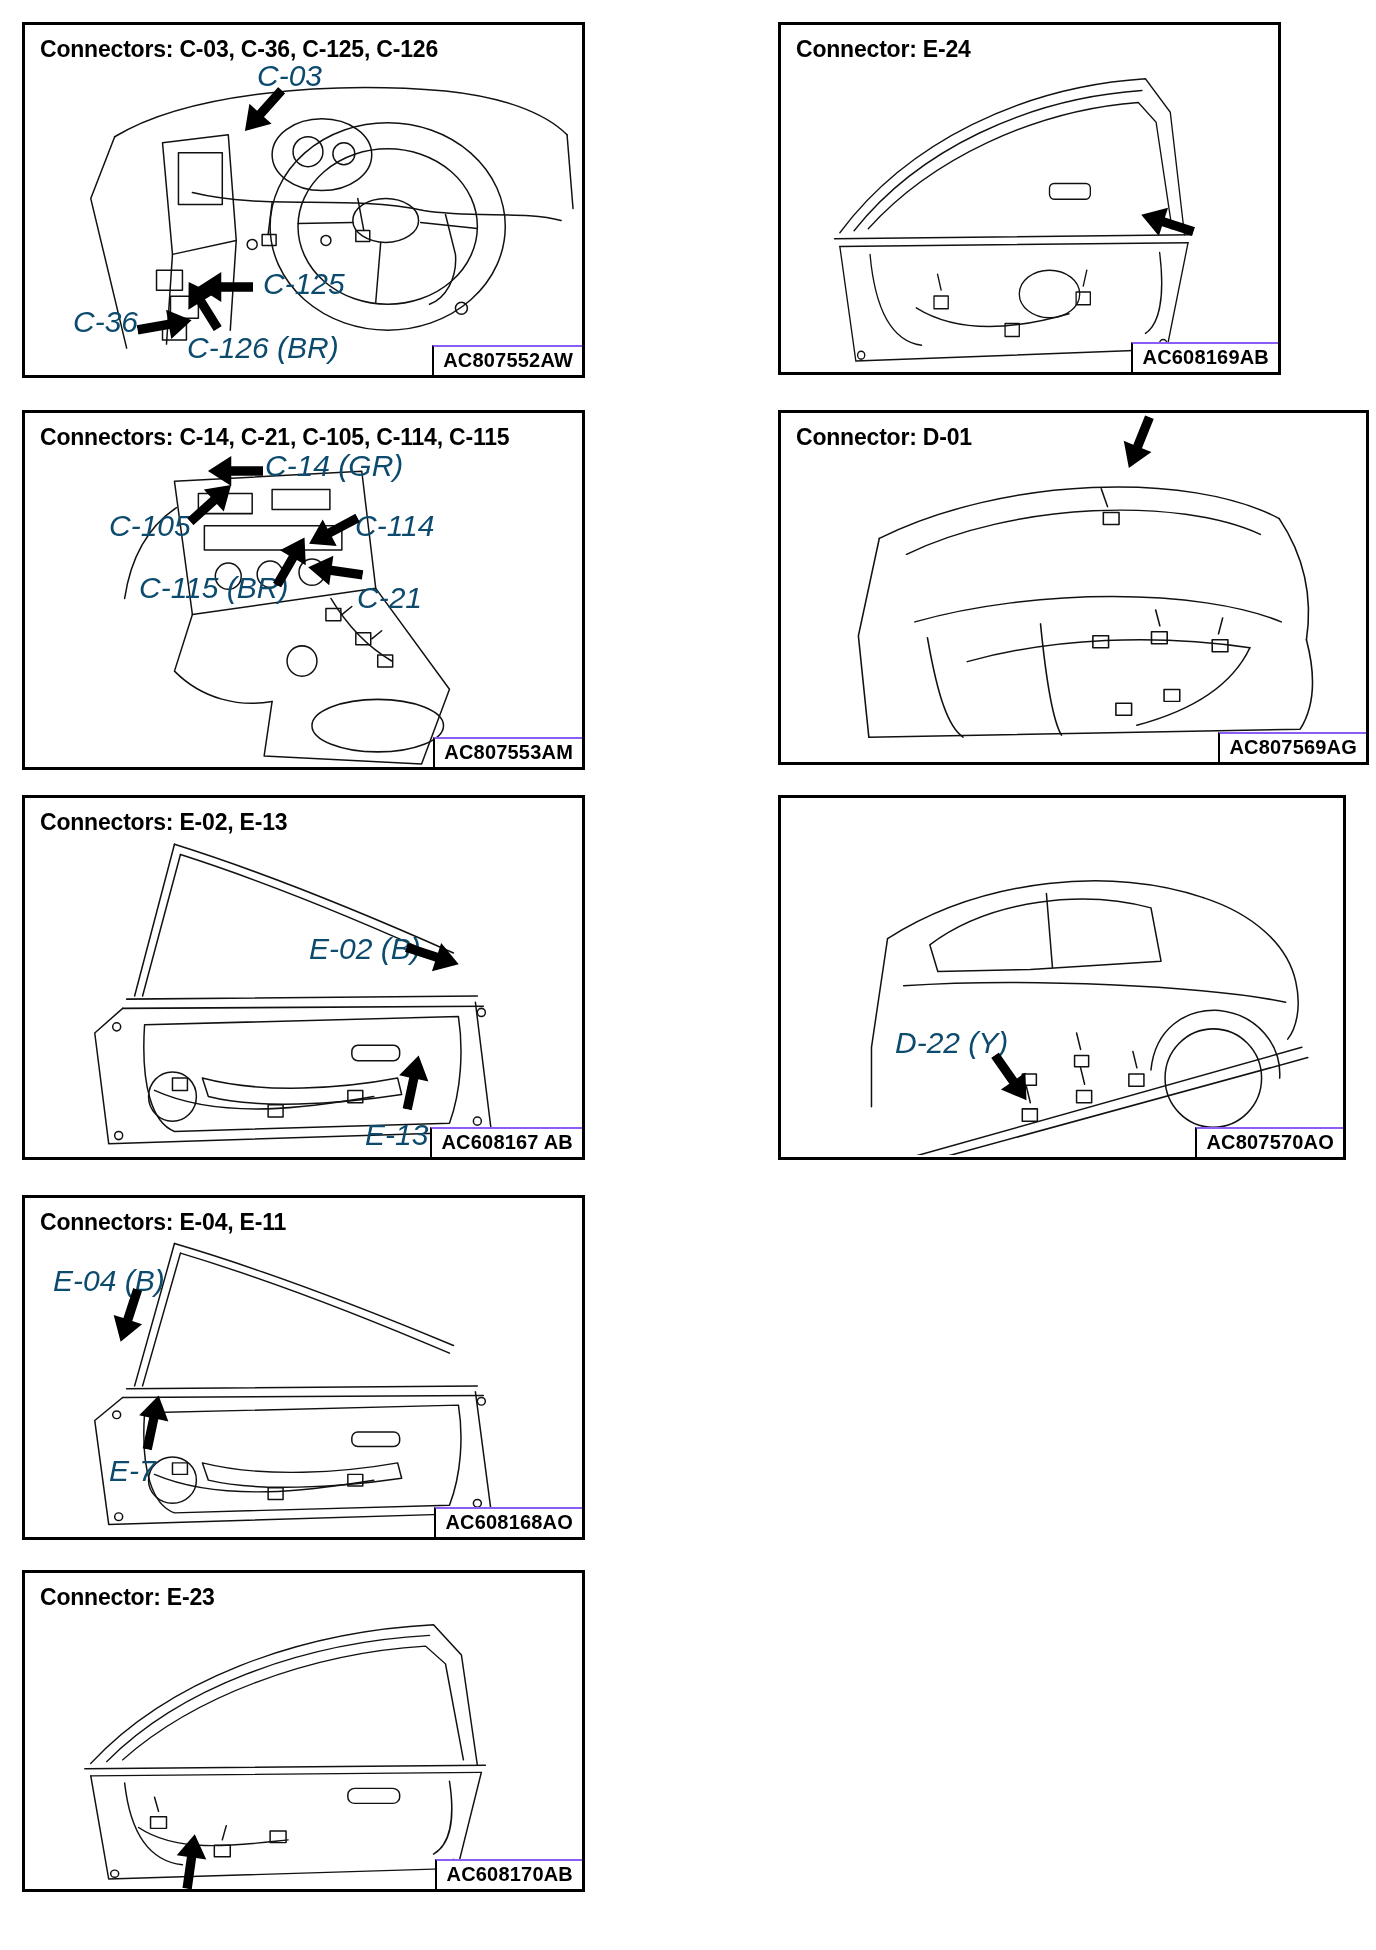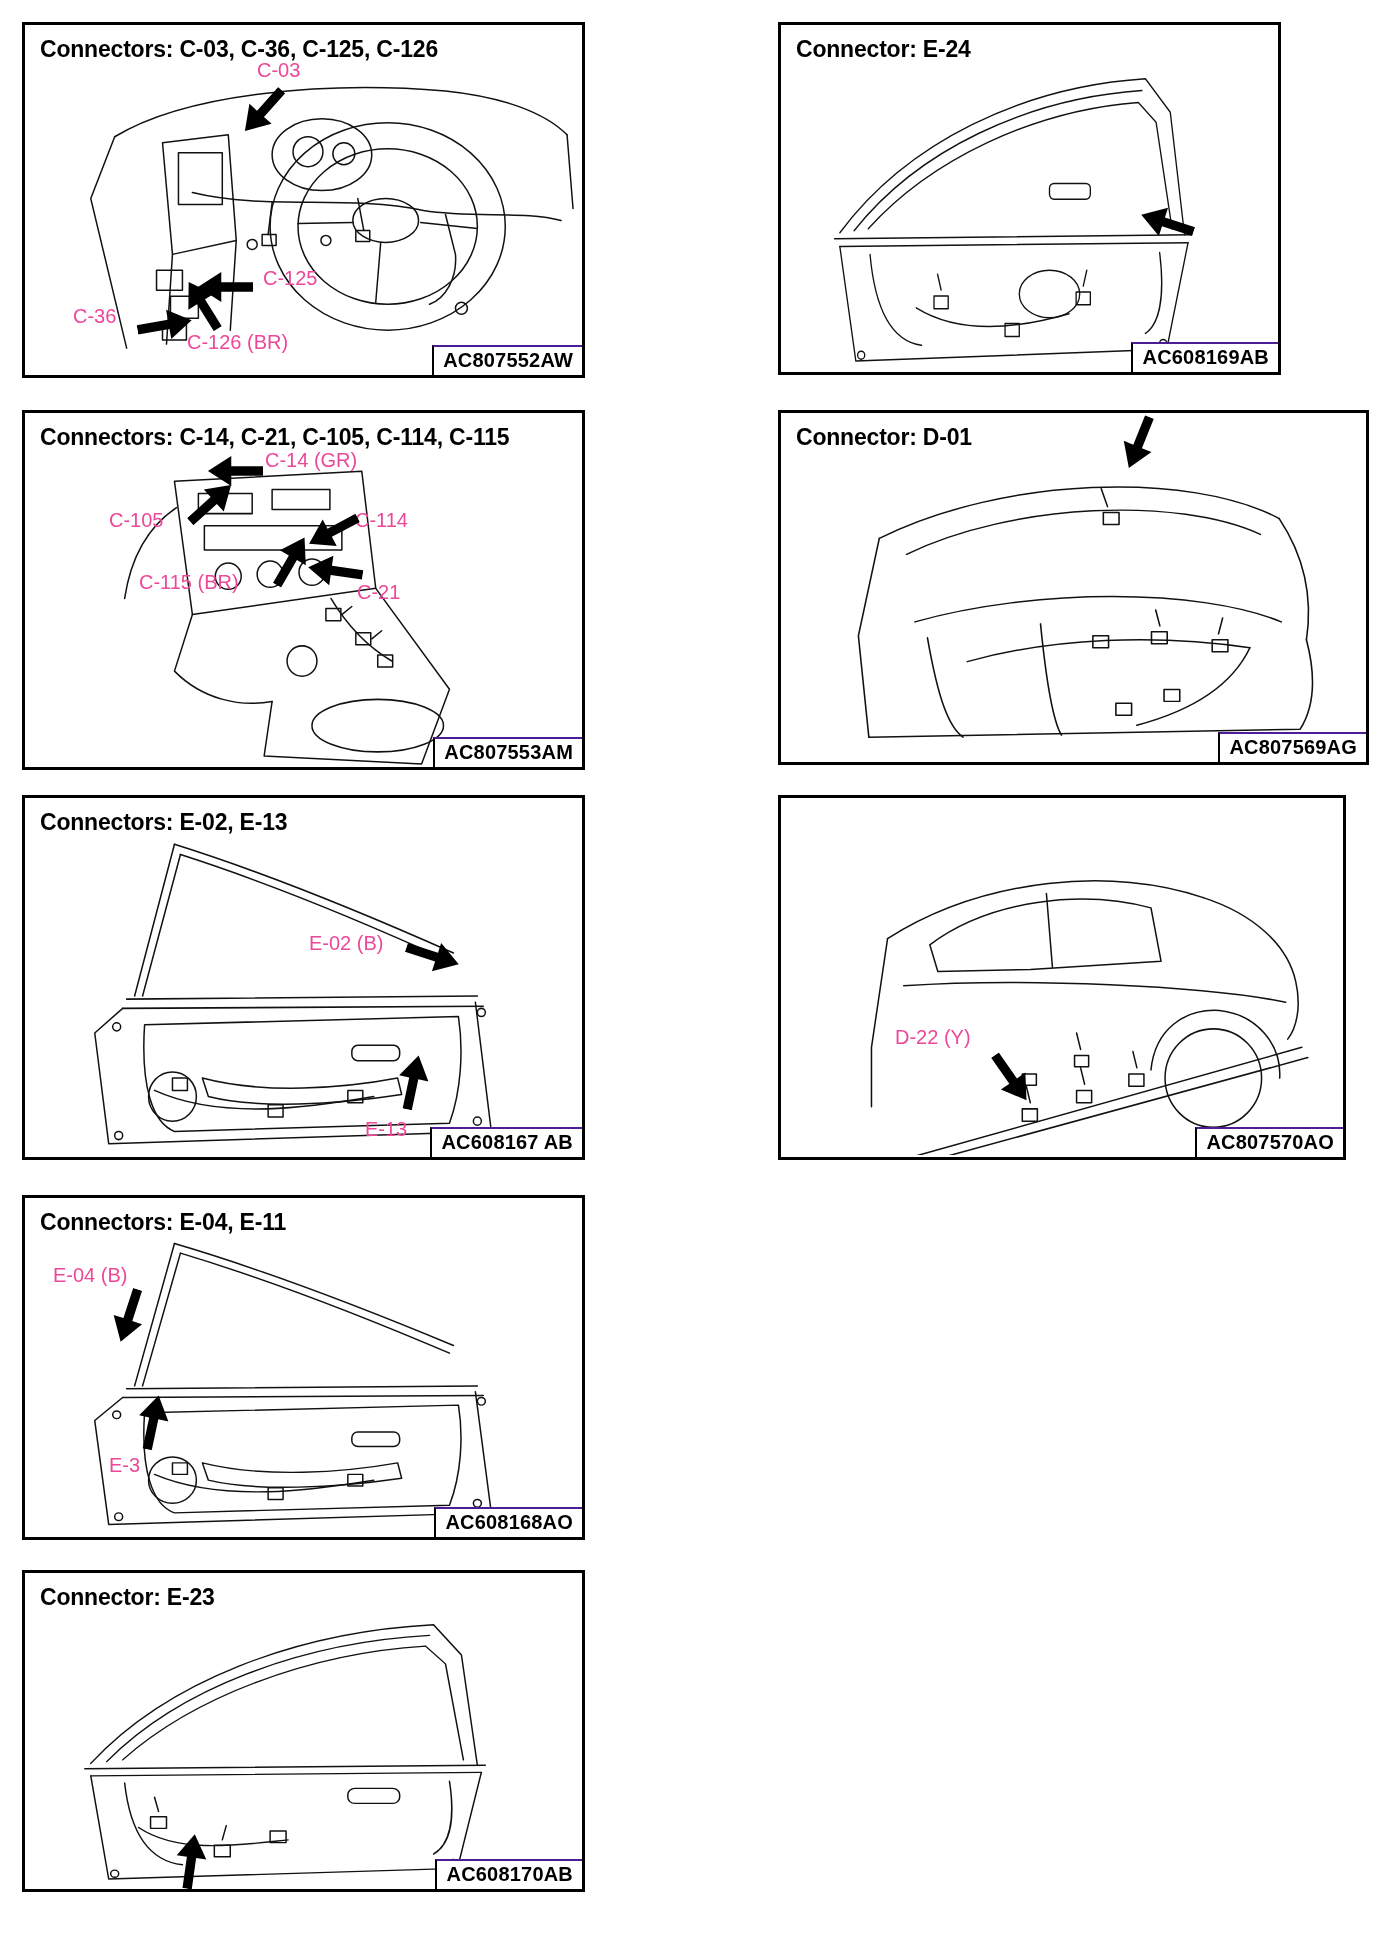--- a/index.html
+++ b/index.html
@@ -6,24 +6,24 @@
   .page{position:relative;width:1376px;height:1950px;background:#fff;
         font-family:"Liberation Sans", sans-serif;color:#000;overflow:hidden;}
   .panel{position:absolute;border:3px solid #000;background:#fff;box-sizing:border-box;}
   .panel-title{position:absolute;left:0;top:0;right:0;margin:8px;padding:3px 7px 1px;
         font-size:23px;font-weight:bold;letter-spacing:-0.2px;background:transparent;}
   .figure{position:absolute;left:2px;top:34px;right:2px;bottom:2px;}
   .figure svg{width:100%;height:100%;display:block;}
   .figure path,.figure rect,.figure circle,.figure ellipse{
         fill:none;stroke:#111;stroke-width:1.5;stroke-linecap:round;stroke-linejoin:round;}
   .callout-layer{position:absolute;inset:0;pointer-events:none;}
-  .callout{position:absolute;font-size:20px;font-weight:400;white-space:nowrap;color:#ec4899;}
+  .callout{position:absolute;font-size:30px;font-weight:400;white-space:nowrap;color:#0c4a6e;font-style:italic;}
   .ptr{position:absolute;width:56px;height:32px;}
   .ptr svg{display:block;width:56px;height:32px;}
-  .code-box{position:absolute;right:0;bottom:0;border-left:2px solid #000;border-top:2px solid #4c1d95;
+  .code-box{position:absolute;right:0;bottom:0;border-left:2px solid #000;border-top:2px solid #8b5cf6;
         padding:2px 9px 3px 9px;font-size:20px;font-weight:bold;background:#fff;letter-spacing:0.2px;}
 </style>
 </head>
 <body>
 
 <div class="page">
 
   <section class="panel" style="left:22px;top:22px;width:563px;height:356px">
     <div class="figure">
       <svg viewBox="0 0 555 315" preserveAspectRatio="none">
@@ -202,21 +202,21 @@
           <circle cx="452" cy="282" r="4"></circle>
       </svg>
     </div>
     <div class="callout-layer">
         <div class="callout" style="left: 28px; top: 66px;">E-04 (B)</div>
         <div class="ptr" style="left: 76px; top: 102px; transform: rotate(108deg);">
           <svg viewBox="0 0 60 34">
             <polygon points="0,12 34,12 34,1 59,17 34,33 34,22 0,22" fill="#000" stroke="none"></polygon>
           </svg>
         </div>
-        <div class="callout" style="left: 84px; top: 256px;">E-3</div>
+        <div class="callout" style="left: 84px; top: 256px;">E-7</div>
         <div class="ptr" style="left: 100px; top: 208px; transform: rotate(282deg);">
           <svg viewBox="0 0 60 34">
             <polygon points="0,12 34,12 34,1 59,17 34,33 34,22 0,22" fill="#000" stroke="none"></polygon>
           </svg>
         </div>
       </div>
     <h2 class="panel-title">Connectors: E-04, E-11</h2>
     <div class="code-box">AC608168AO</div>
   </section>
 

